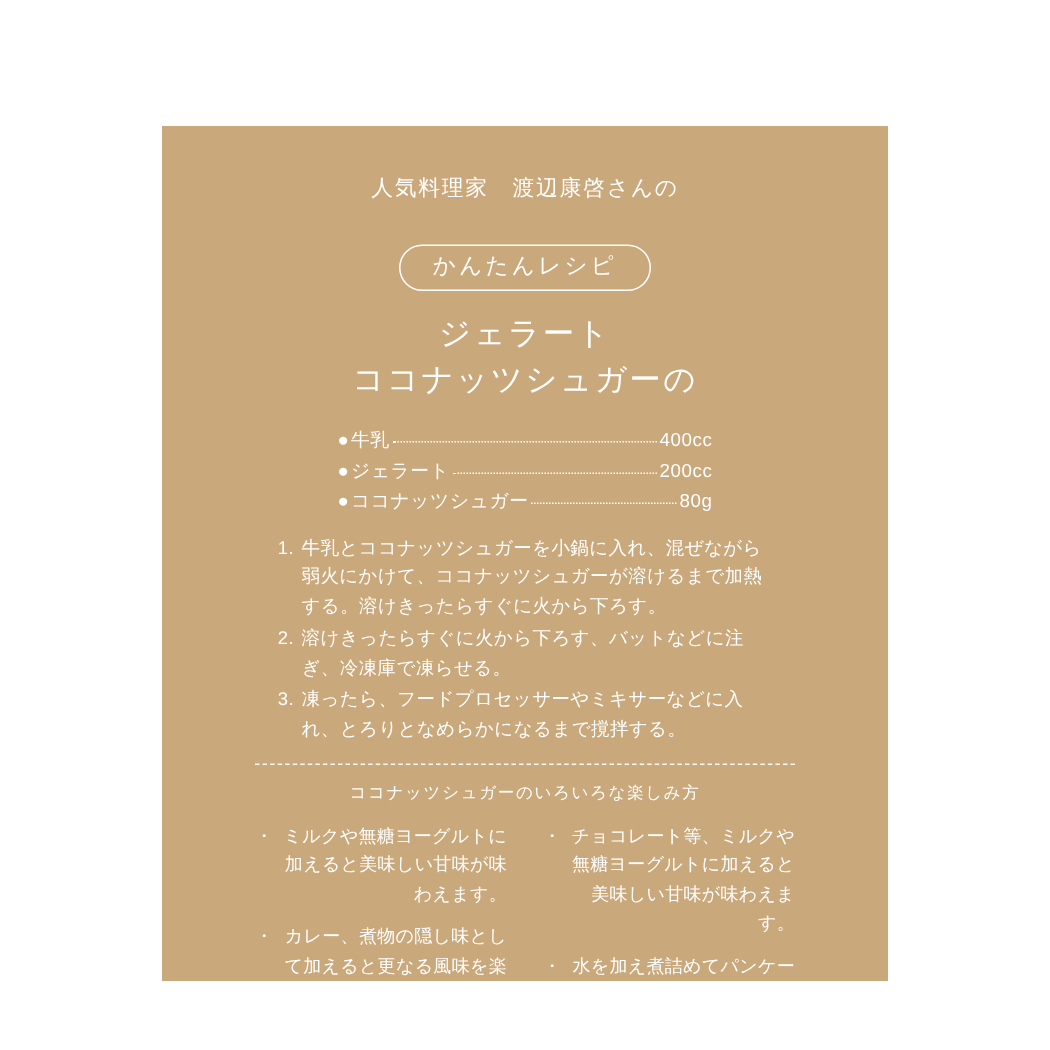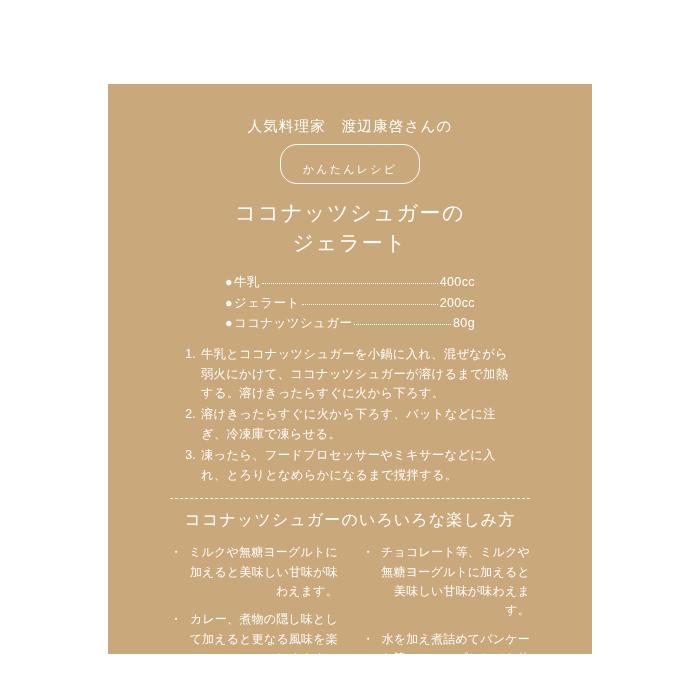--- a/index.html
+++ b/index.html
@@ -46,24 +46,25 @@
   }
   .badge-wrap {
     display: flex;
     justify-content: center;
     margin-bottom: 14px;
   }
   .badge {
     display: inline-block;
     border: 1.4px solid #ffffff;
     border-radius: 17px;
-    padding: 18px 22px 6px 22px;
-    font-size: 11px;
+    padding: 5px 22px 6px 22px;
+    font-size: 15px;
     letter-spacing: 2.2px;
     line-height: 1.2;
+    margin-top: 19px;
   }
   .title {
     font-size: 21px;
     letter-spacing: 1.6px;
     line-height: 1.45;
     margin: 4px 0 14px 0;
   }
   .ingredients {
     width: 250px;
     margin: 0 auto 12px auto;
@@ -114,21 +115,21 @@
   .step-text {
     flex: 1 1 auto;
   }
   .divider {
     width: 360px;
     height: 0;
     margin: 13px auto 11px auto;
     border-top: 1.6px dashed rgba(255,255,255,0.95);
   }
   .section-title {
-    font-size: 16px;
+    font-size: 11px;
     letter-spacing: 1.1px;
     margin-bottom: 12px;
   }
   .columns {
     width: 360px;
     margin: 0 auto;
     display: flex;
     justify-content: space-between;
     text-align: left;
   }
@@ -158,22 +159,22 @@
   <div class="card">
     <div class="inner">
 
       <div class="kicker">人気料理家　渡辺康啓さんの</div>
 
       <div class="badge-wrap">
         <div class="badge">かんたんレシピ</div>
       </div>
 
       <div class="title">
+        <div>ジェラート</div>
         <div>ココナッツシュガーの</div>
-        <div>ジェラート</div>
       </div>
 
       <div class="ingredients">
         <div class="ing-row">
           <span class="ing-bullet">●</span>
           <span class="ing-name">牛乳</span>
           <span class="ing-dots"></span>
           <span class="ing-amt">400cc</span>
         </div>
         <div class="ing-row">

